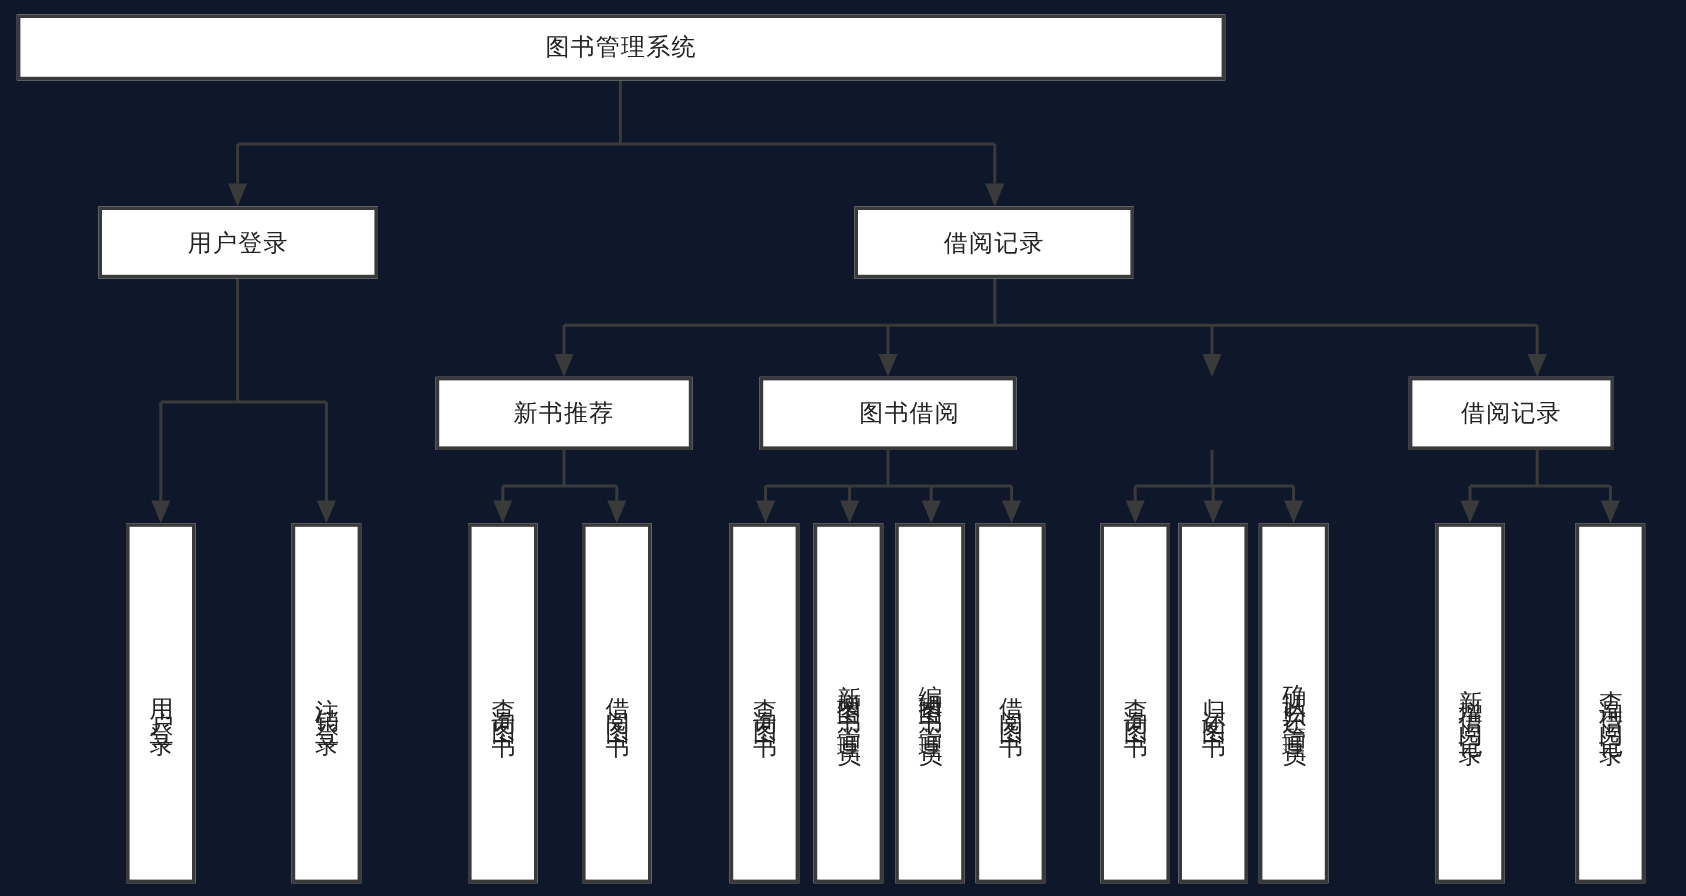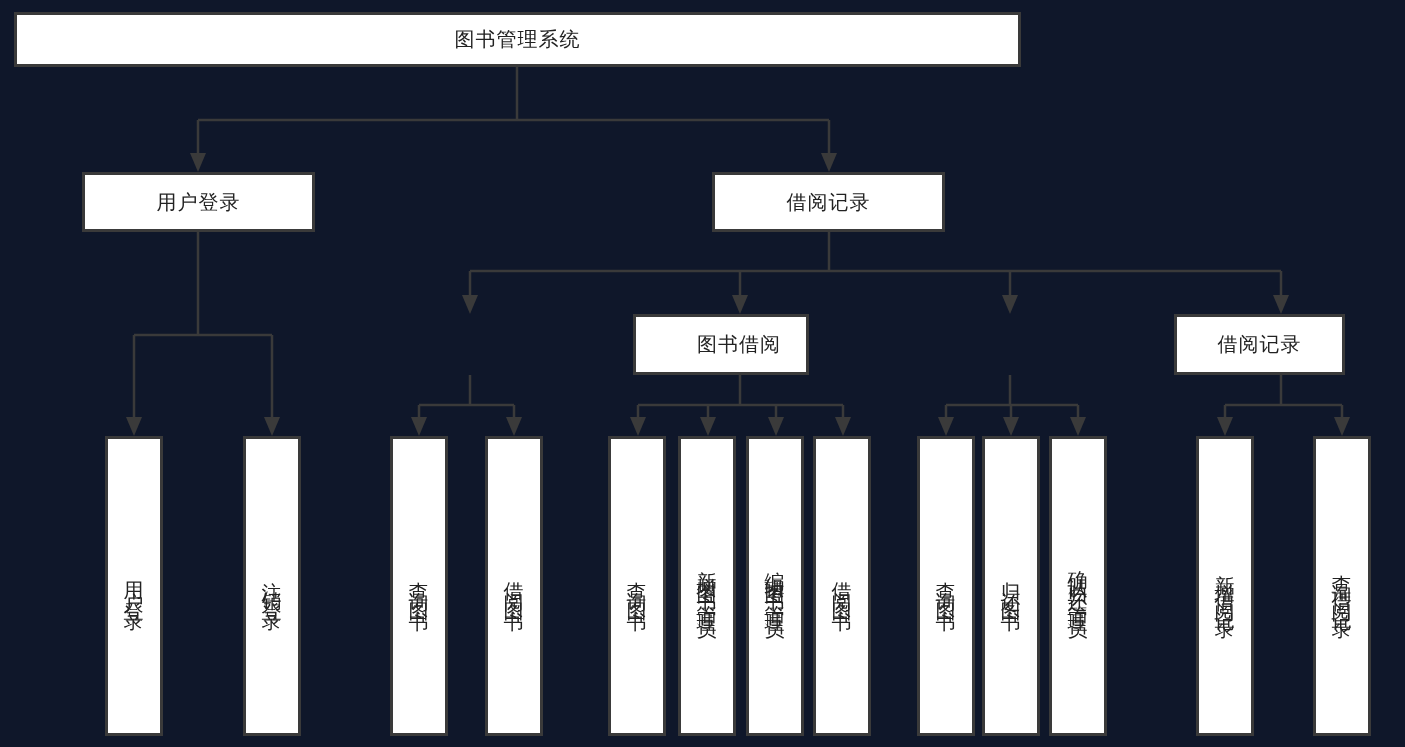--- a/index.html
+++ b/index.html
@@ -117,21 +117,24 @@
     <span class="hlabel">图书管理系统</span>
   </div>
 
   <div class="node" style="left:82px; top:172px; width:233px; height:60px;">
     <span class="hlabel">用户登录</span>
   </div>
   <div class="node" style="left:712px; top:172px; width:233px; height:60px;">
     <span class="hlabel">借阅记录</span>
   </div>
 
-  <div class="node" style="left:633px; top:314px; width:176px; height:61px;padding-left:36px;">
+  <div class="node" style="left:363px; top:314px; width:214px; height:61px;">
+    <span class="hlabel">新书推荐</span>
+  </div>
+  <div class="node" style="left:633px; top:314px; width:214px; height:61px;padding-left:36px;">
     <span class="hlabel">图书借阅</span>
   </div>
   <div class="node" style="left:1174px; top:314px; width:171px; height:61px;">
     <span class="hlabel">借阅记录</span>
   </div>
 
   <div class="node" style="left:105px; top:436px; width:58px; height:300px;">
     <span class="vlabel">用户登录</span>
   </div>
   <div class="node" style="left:243px; top:436px; width:58px; height:300px;">

